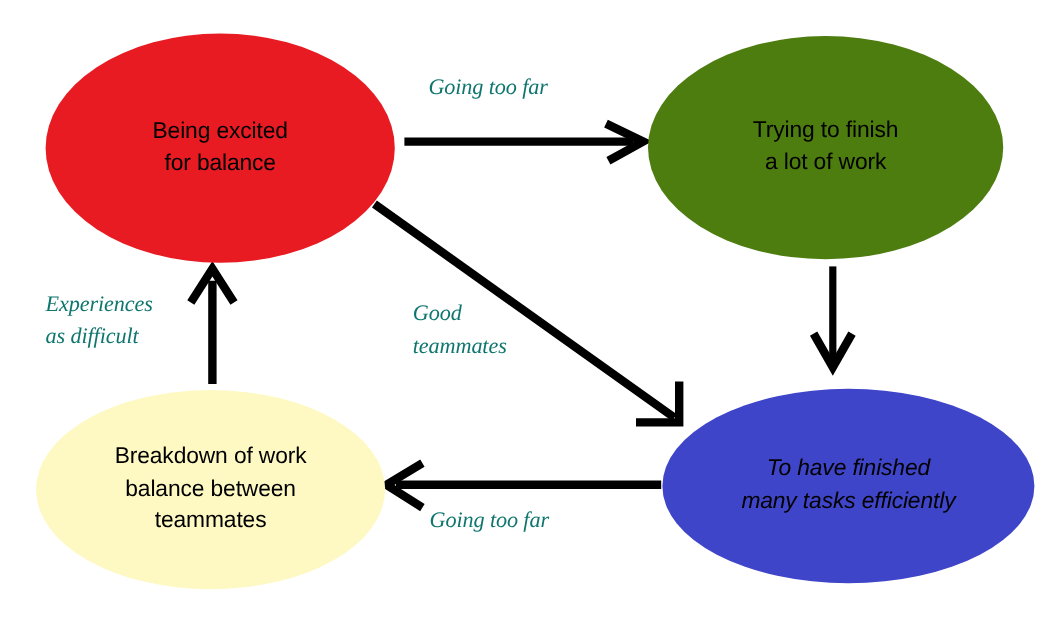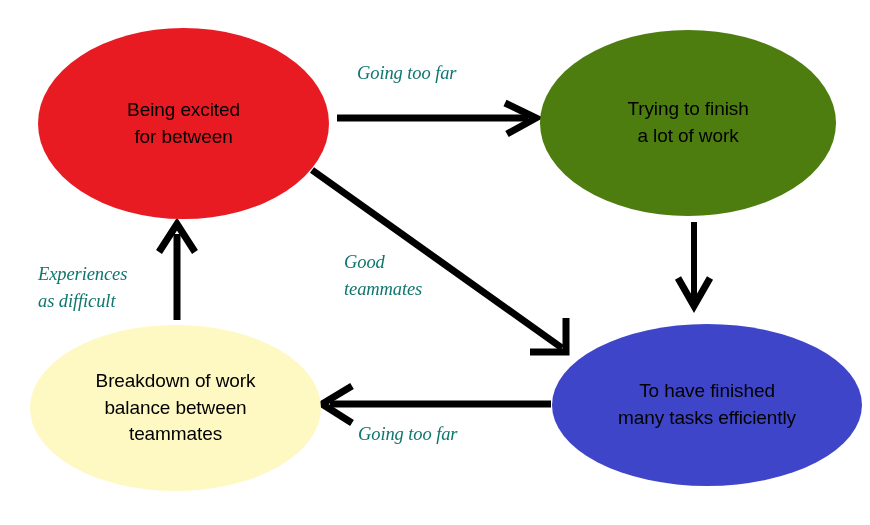--- a/index.html
+++ b/index.html
@@ -53,21 +53,21 @@
     letter-spacing: -0.1px;
   }
   #node-red   { left: 38px;  top: 28px;  width: 291px; height: 191px; background: #E81B23; }
   #node-green { left: 540px; top: 30px;  width: 296px; height: 186px; background: #2BA84A; }
   #node-yellow{ left: 30px;  top: 325px; width: 291px; height: 166px; background: #FFE800; }
   #node-blue  { left: 552px; top: 324px; width: 310px; height: 162px; background: #3F45C8; }
 
   #label-going-too-far-top { left: 357px; top: 60px; }
   #label-positive-opposite { left: 718px; top: 224px; }
   #label-good-supplement   { left: 344px; top: 249px; }
-  #label-experiences       { left: 38px;  top: 241px; margin-top: 20px; }
+  #label-experiences       { left: 38px;  top: 241px; }
   #label-going-too-far-bottom { left: 358px; top: 421px; }
 </style>
 </head>
 <body>
 
 <div id="canvas" style="background: rgb(255, 255, 255);">
 
   <svg id="edge-layer" viewBox="0 0 870 525" width="870" height="525" xmlns="http://www.w3.org/2000/svg">
 
     <g>
@@ -91,35 +91,35 @@
     </g>
 
     <g>
       <line x1="177" y1="320" x2="177" y2="234" stroke="#000000" stroke-width="7" stroke-linecap="butt"></line>
       <polyline points="159,252 177,224 195,252" fill="none" stroke="#000000" stroke-width="7" stroke-linejoin="miter" stroke-linecap="butt"></polyline>
     </g>
   </svg>
 
   <div class="node" id="node-red" style="background: rgb(232, 27, 35); color: rgb(0, 0, 0);">
     <span class="node-label">Being excited
-for between</span>
+for balance</span>
   </div>
 
   <div class="node" id="node-green" style="background: #4d7c0f; color: rgb(0, 0, 0);">
     <span class="node-label">Trying to finish
 a lot of work</span>
   </div>
 
   <div class="node" id="node-yellow" style="background: #fef9c3; color: rgb(0, 0, 0);">
     <span class="node-label">Breakdown of work
 balance between
 teammates</span>
   </div>
 
-  <div class="node" id="node-blue" style="background: rgb(63, 69, 200); color: rgb(0, 0, 0);">
+  <div class="node" id="node-blue" style="background: rgb(63, 69, 200); color: rgb(0, 0, 0); font-style: italic;">
     <span class="node-label">To have finished
 many tasks efficiently</span>
   </div>
 
   <div class="edge-label" id="label-going-too-far-top">Going too far</div>
 
 
   <div class="edge-label" id="label-good-supplement">Good
 teammates</div>
 

